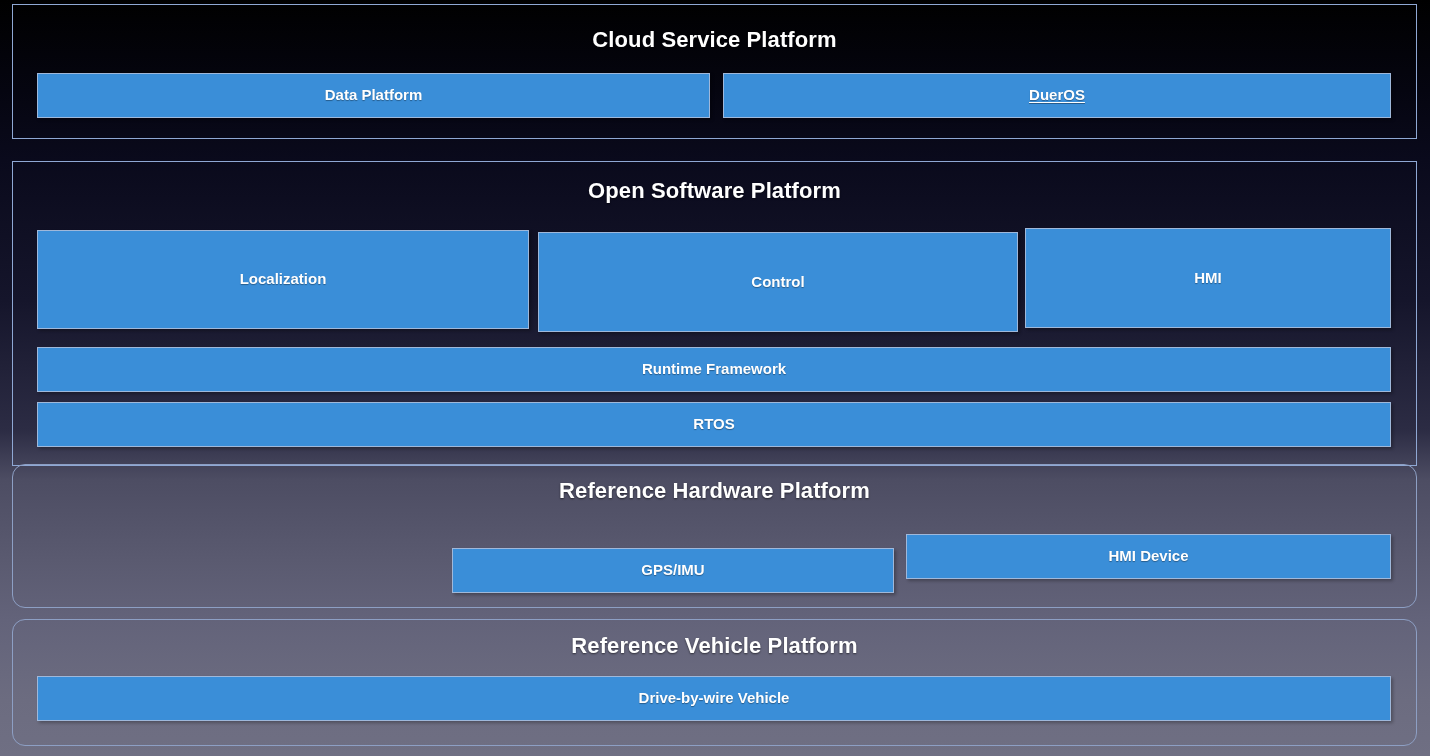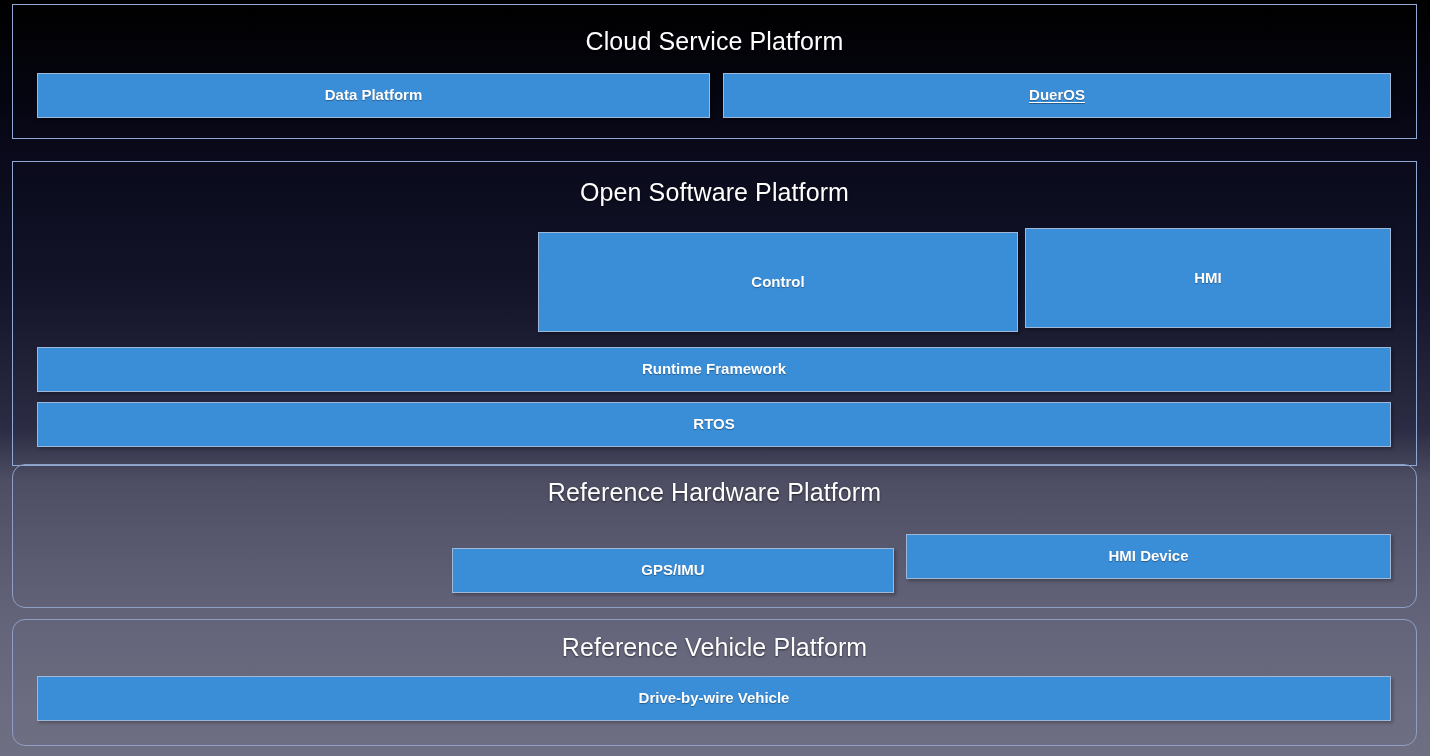--- a/index.html
+++ b/index.html
@@ -47,22 +47,22 @@
     border-color: #8d9fc4;
     border-radius: 13px;
   }
 
   .panel-title {
     position: absolute;
     left: 0;
     width: 100%;
     text-align: center;
     color: #ffffff;
-    font-weight: normal;
-    font-size: 25px;
+    font-weight: bold;
+    font-size: 22px;
     letter-spacing: 0.1px;
     white-space: nowrap;
     text-shadow: 0 1px 2px rgba(0,0,0,0.55);
   }
 
   
   .box {
     position: absolute;
     box-sizing: border-box;
     background: #3a8ed8;
@@ -116,20 +116,23 @@
     </div>
 
     <div class="box" style="left:710px; top:68px; width:668px; height:45px;">
       <span class="box-label spellcheck">DuerOS</span>
     </div>
   </div>
 
   <div class="panel dark" style="left:12px; top:149px; width:1405px; height:305px;margin-top:12px;">
     <div class="panel-title" style="top:16px;">Open Software Platform</div>
 
+    <div class="box" style="left:24px; top:68px; width:492px; height:99px;">
+      <span class="box-label">Localization</span>
+    </div>
 
     <div class="box" style="left:525px; top:70px; width:480px; height:100px;">
       <span class="box-label">Control</span>
     </div>
 
     <div class="box" style="left:1012px; top:66px; width:366px; height:100px;">
       <span class="box-label">HMI</span>
     </div>
 
     <div class="box" style="left:24px; top:185px; width:1354px; height:45px;">

